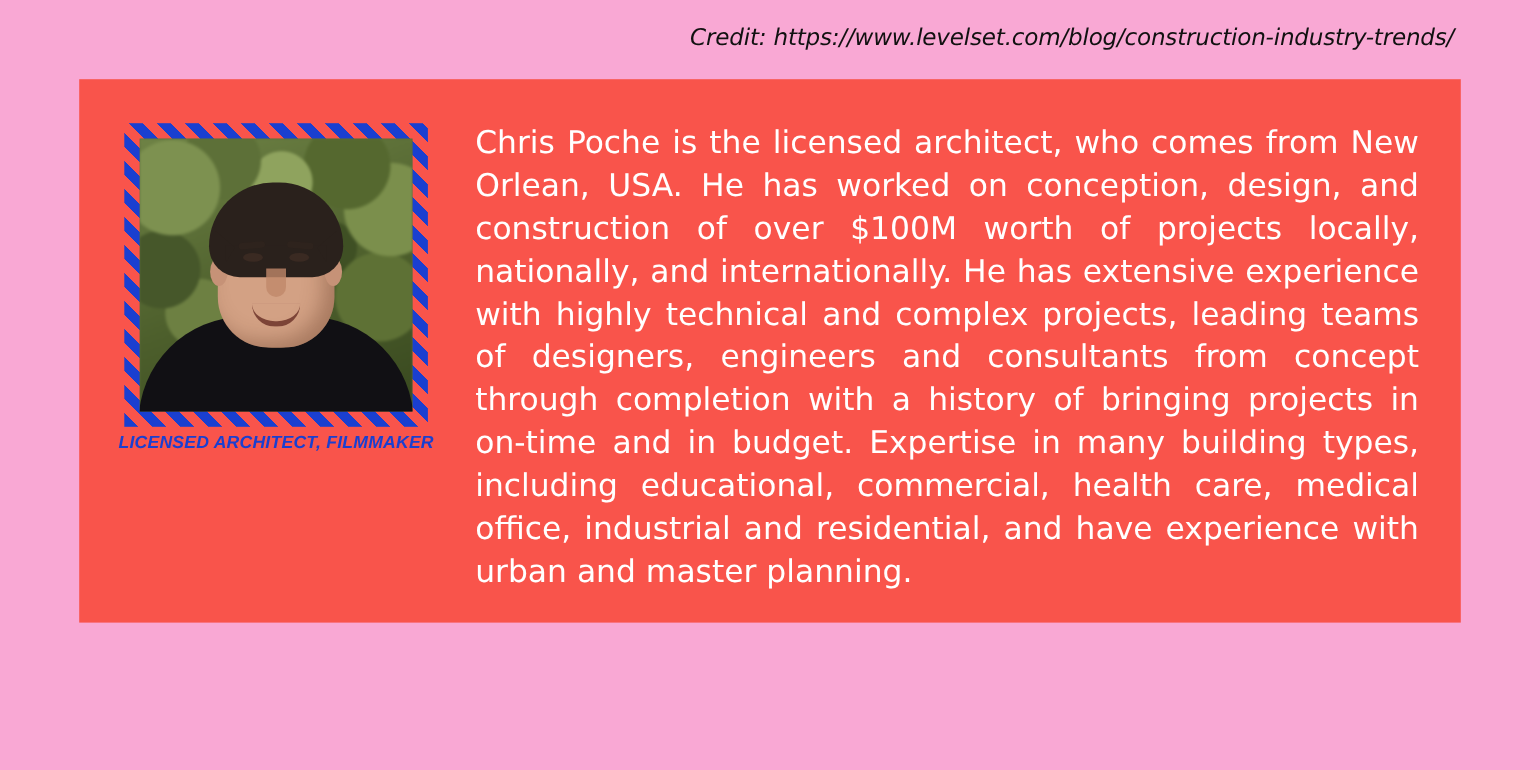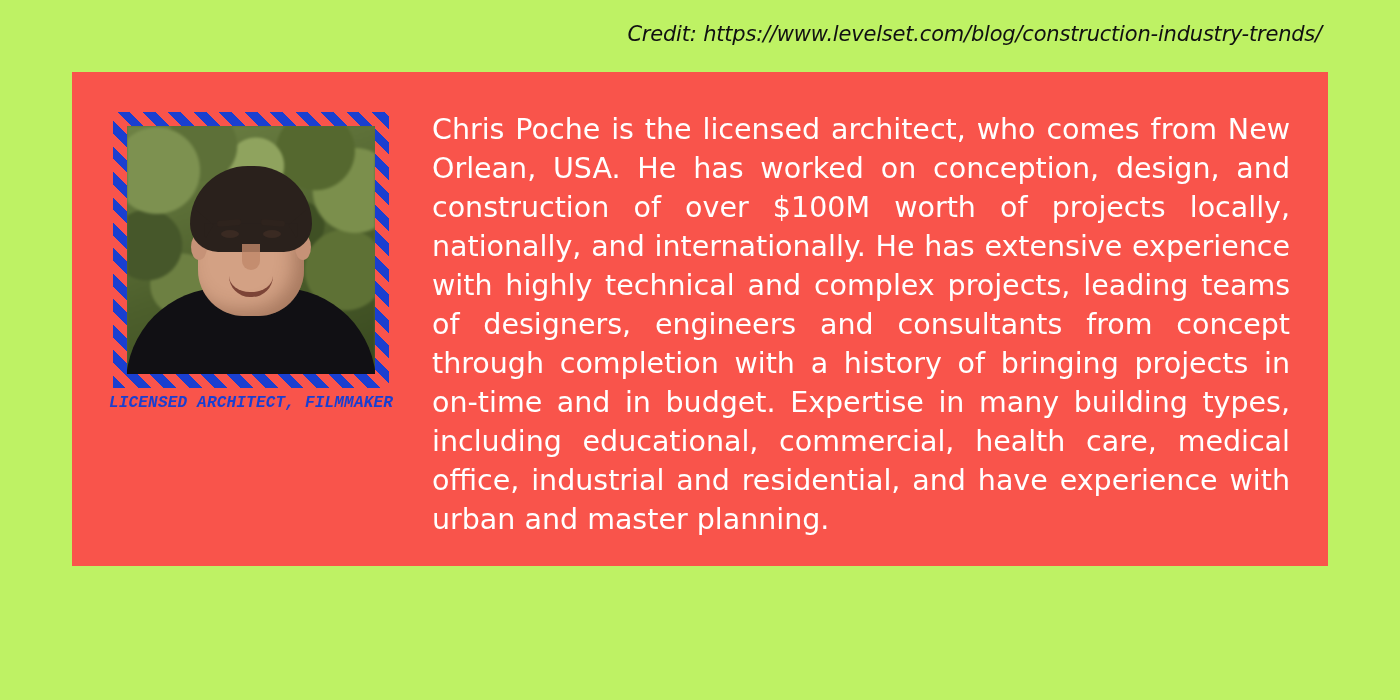--- a/index.html
+++ b/index.html
@@ -12,21 +12,21 @@
     height: 700px;
     font-family: "Liberation Sans", sans-serif;
     position: relative;
     overflow: hidden;
   }
 
   .page {
     width: 1400px;
     height: 700px;
     position: relative;
-    background: #bef264;
+    background: #f9a8d4;
   }
 
   .credit-line {
     position: absolute;
     top: 22px;
     right: 78px;
     font-family: "DejaVu Sans", sans-serif;
     font-style: italic;
     font-size: 21px;
     color: #111111;
@@ -225,21 +225,21 @@
     font-family: "DejaVu Sans", sans-serif;
     font-weight: bold;
     font-size: 22px;
     letter-spacing: 0.2px;
     text-align: center;
   }
 
   .author-role {
     margin-top: 6px;
     color: #1a3fd0;
-    font-family: Liberation Mono, monospace;
+    font-family: Liberation Sans, sans-serif;
     font-weight: bold;
     font-style: italic;
     font-size: 16px;
     letter-spacing: 0.2px;
     text-align: center;
   }
 
   .bio-col {
     flex: 1 1 auto;
     padding: 36px 36px 30px 0;

